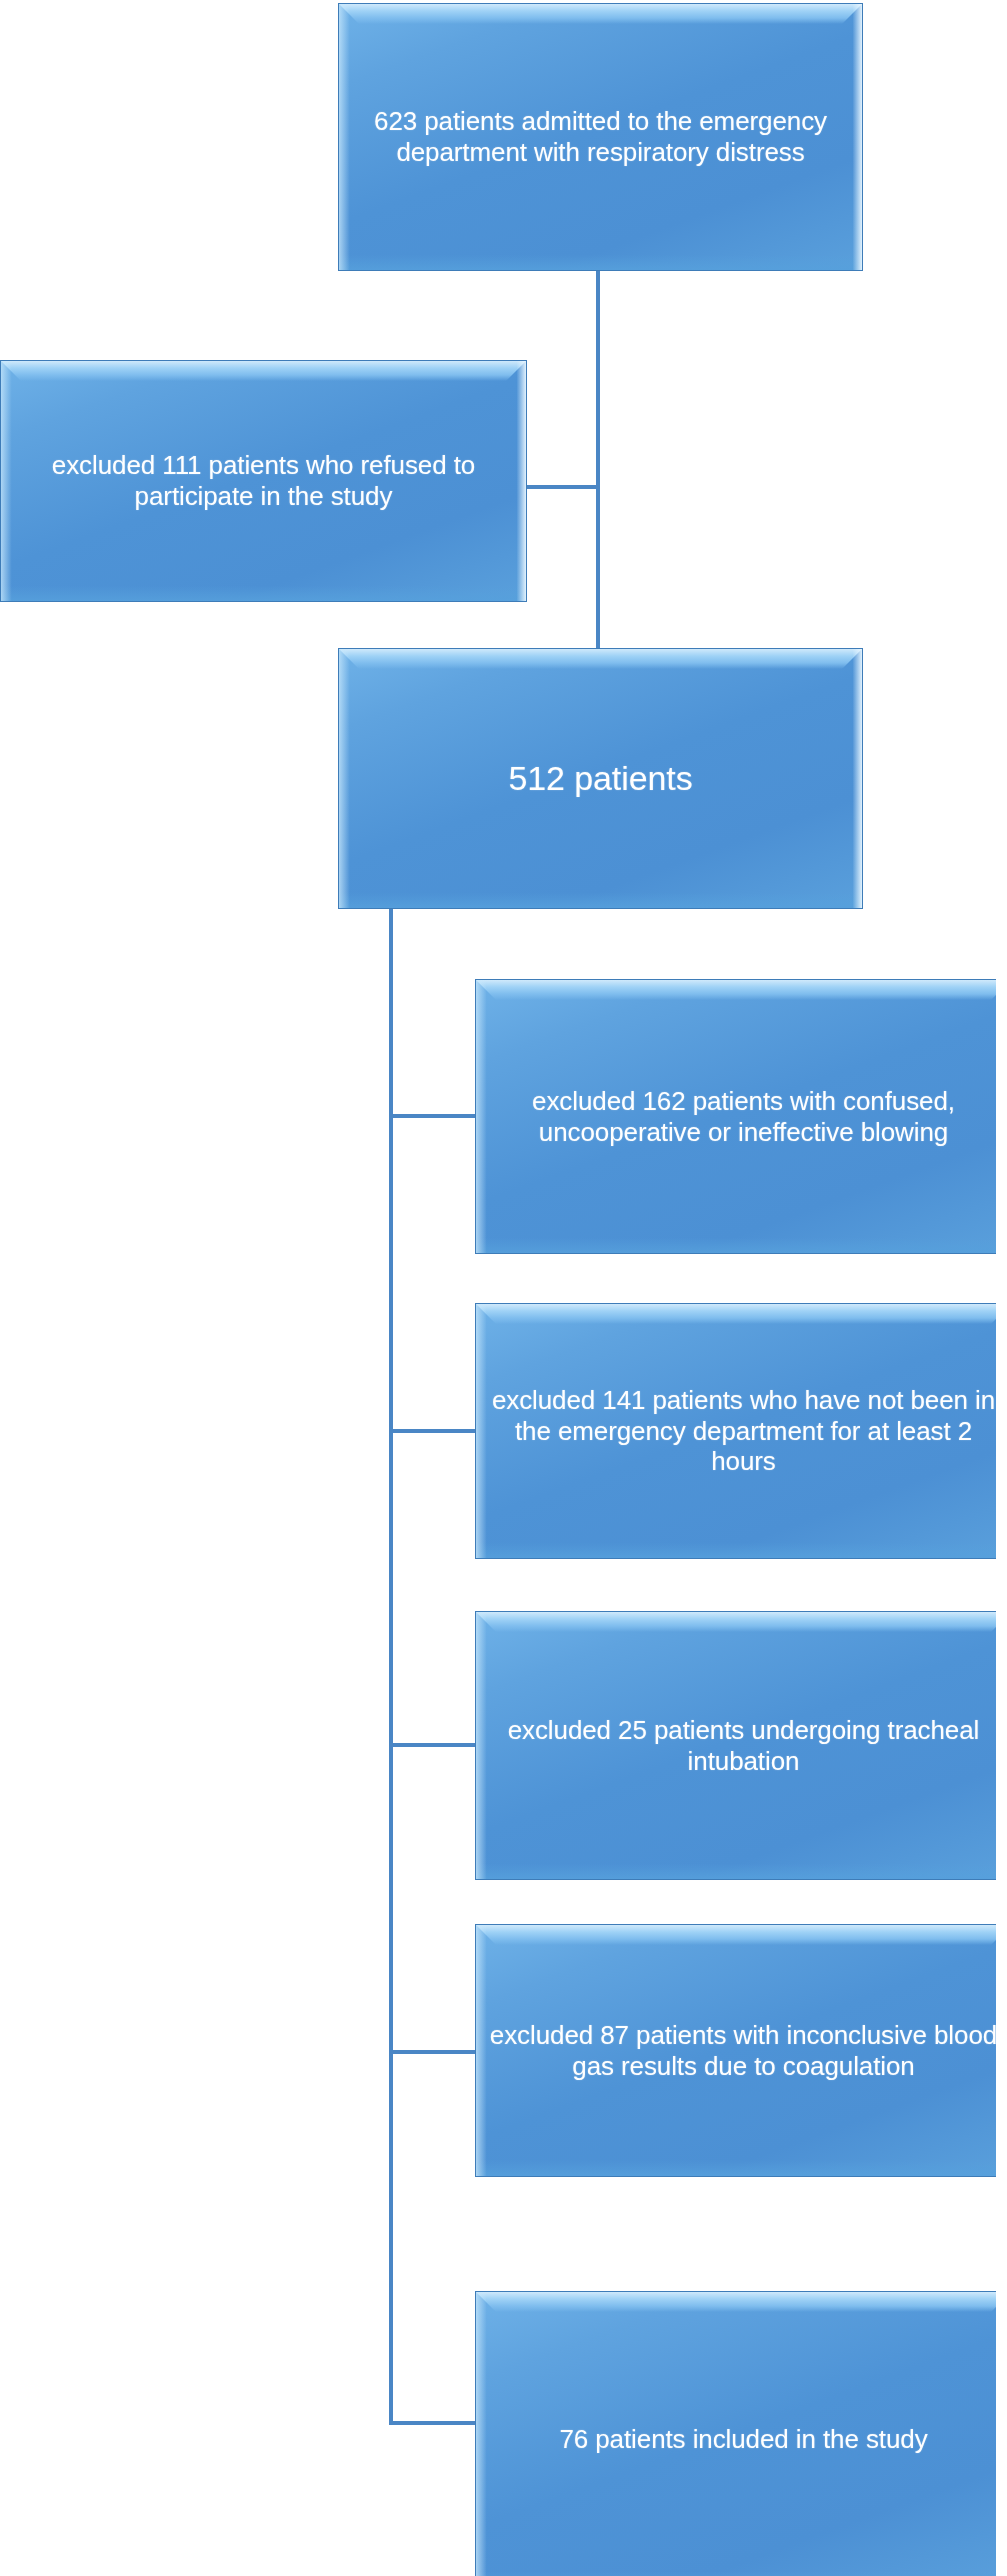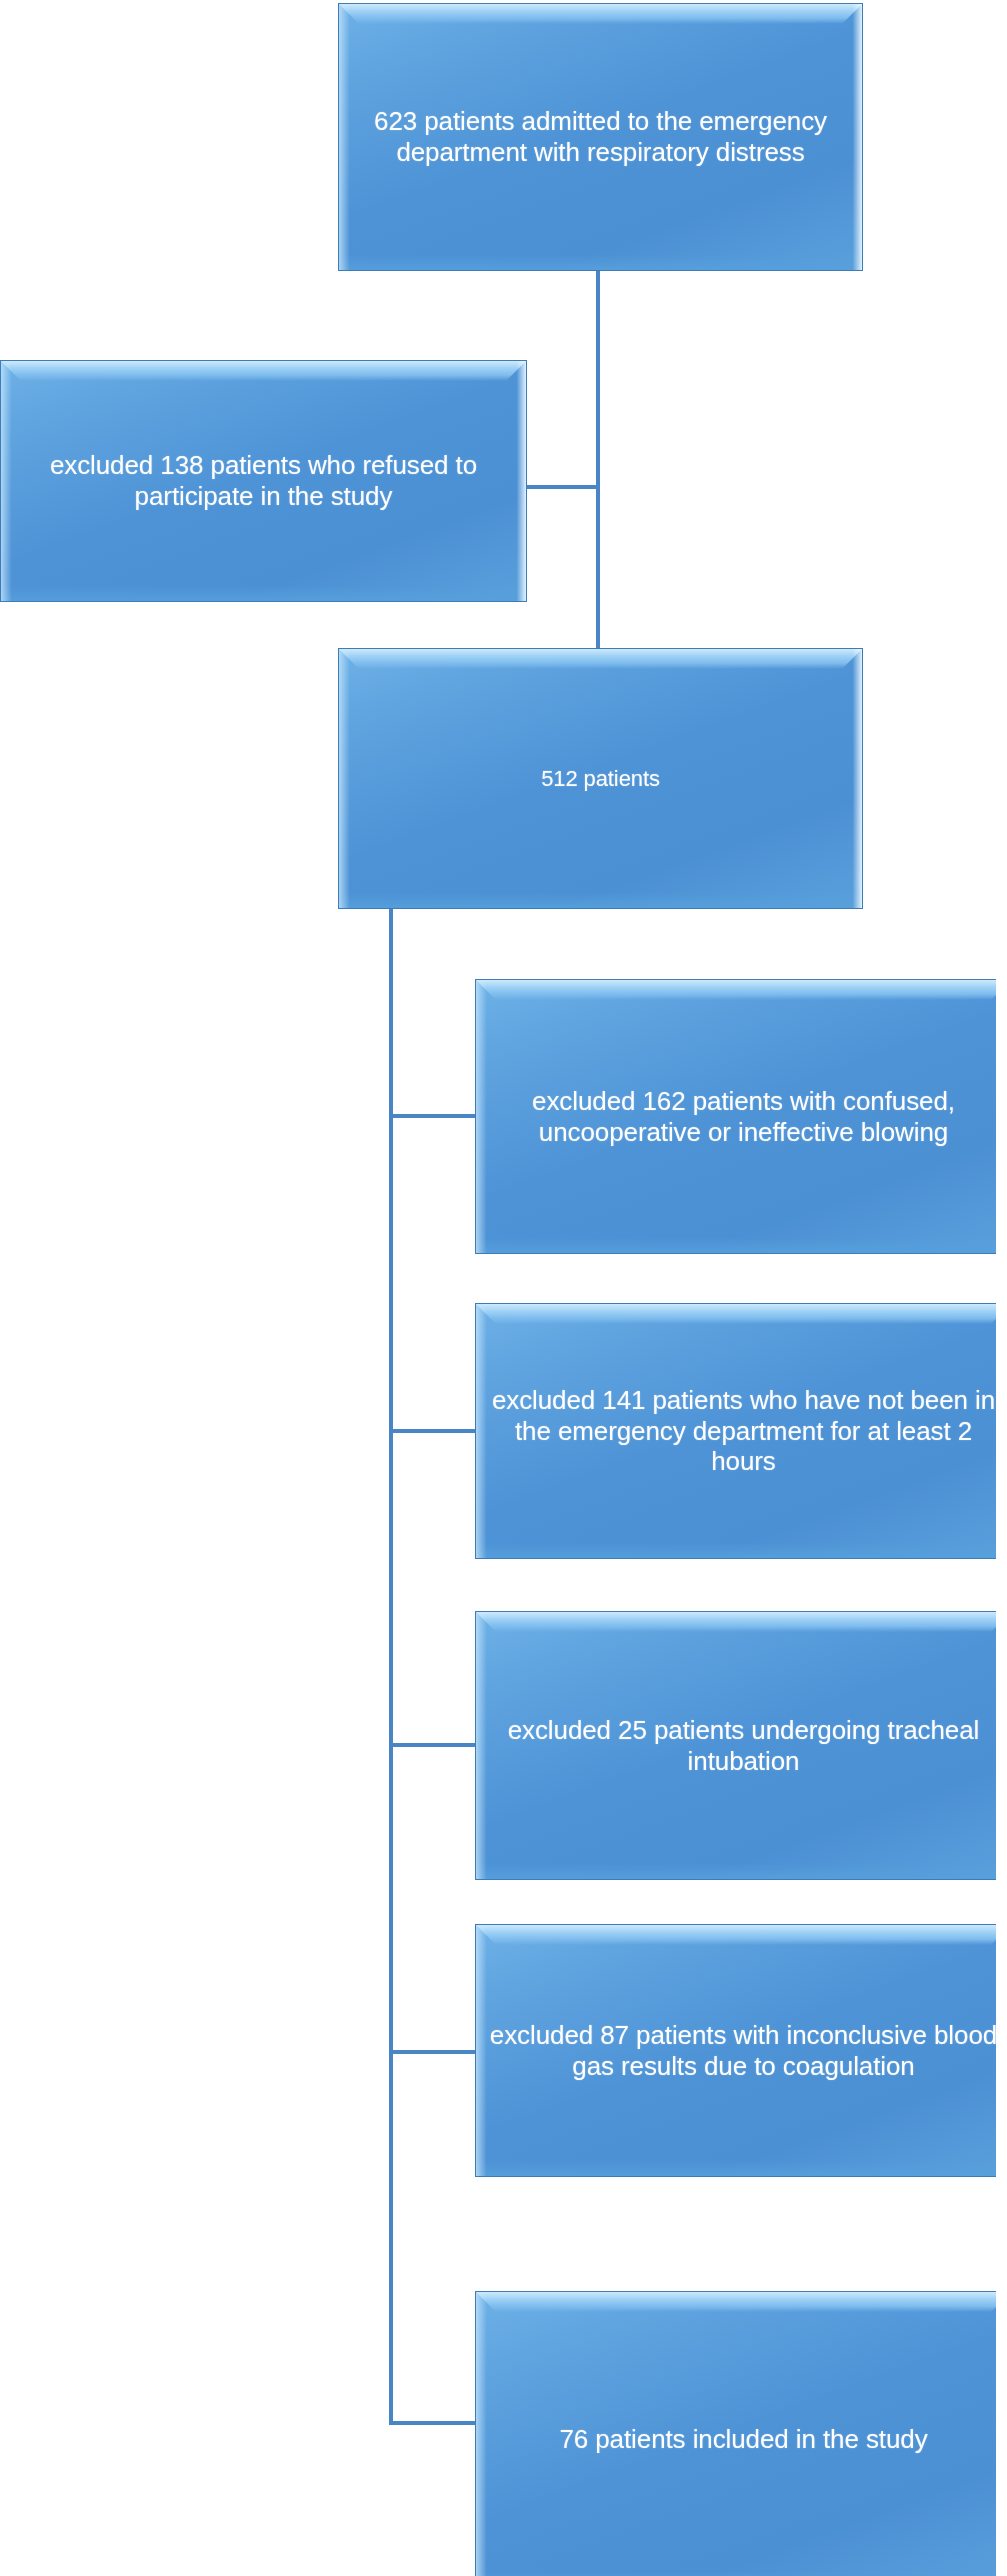--- a/index.html
+++ b/index.html
@@ -103,24 +103,24 @@
   <div class="conn h" style="left:389px; top:1429px; width:89px;"></div>
   <div class="conn h" style="left:389px; top:1743px; width:89px;"></div>
   <div class="conn h" style="left:389px; top:2050px; width:89px;"></div>
   <div class="conn h" style="left:389px; top:2421px; width:89px;"></div>
 
   <div class="node" style="left:338px; top:3px; width:525px; height:268px; font-size:26px;">
     <span class="label">623 patients admitted to the emergency department with respiratory distress</span>
   </div>
 
   <div class="node" style="left:0px; top:360px; width:527px; height:242px; font-size:26px;">
-    <span class="label">excluded 138 patients who refused to participate in the study</span>
+    <span class="label">excluded 111 patients who refused to participate in the study</span>
   </div>
 
-  <div class="node" style="left:338px; top:648px; width:525px; height:261px; font-size:22px;">
+  <div class="node" style="left:338px; top:648px; width:525px; height:261px; font-size:34px;">
     <span class="label">512 patients</span>
   </div>
 
   <div class="node" style="left:475px; top:979px; width:537px; height:275px; font-size:26px;">
     <span class="label">excluded 162 patients with confused, uncooperative or ineffective blowing</span>
   </div>
 
   <div class="node" style="left:475px; top:1303px; width:537px; height:256px; font-size:26px;">
     <span class="label">excluded 141 patients who have not been in the emergency department for at least 2 hours</span>
   </div>

